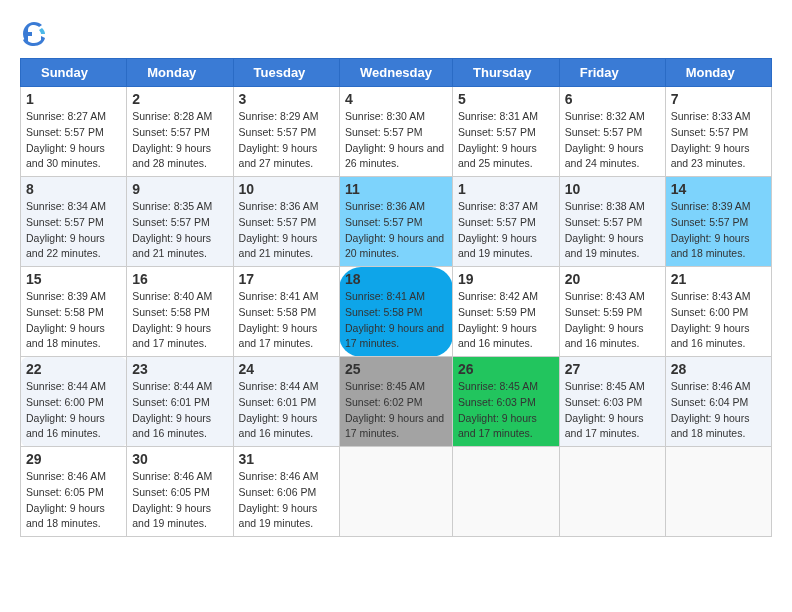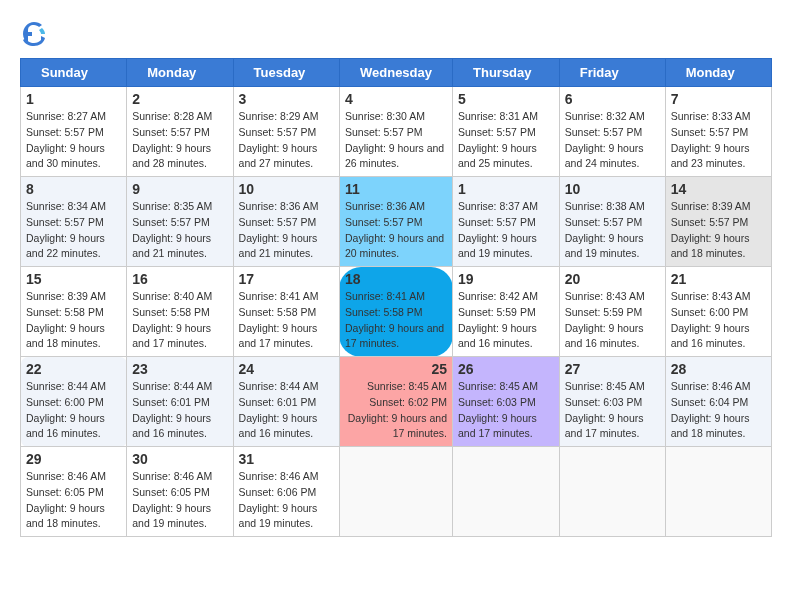--- a/index.html
+++ b/index.html
@@ -138,37 +138,37 @@
         <td style="background: rgb(255, 255, 255);"><span class="day-number">6</span><span class="day-info">Sunrise: 8:32 AM<br>Sunset: 5:57 PM<br>Daylight: 9 hours and 24 minutes.</span></td>
         <td style="background: rgb(255, 255, 255);"><span class="day-number">7</span><span class="day-info">Sunrise: 8:33 AM<br>Sunset: 5:57 PM<br>Daylight: 9 hours and 23 minutes.</span></td>
       </tr>
       <tr>
         <td style="background: rgb(240, 244, 250);"><span class="day-number">8</span><span class="day-info">Sunrise: 8:34 AM<br>Sunset: 5:57 PM<br>Daylight: 9 hours and 22 minutes.</span></td>
         <td style="background: rgb(240, 244, 250);"><span class="day-number">9</span><span class="day-info">Sunrise: 8:35 AM<br>Sunset: 5:57 PM<br>Daylight: 9 hours and 21 minutes.</span></td>
         <td style="background: rgb(240, 244, 250);"><span class="day-number">10</span><span class="day-info">Sunrise: 8:36 AM<br>Sunset: 5:57 PM<br>Daylight: 9 hours and 21 minutes.</span></td>
         <td style="background: #7dd3fc;"><span class="day-number">11</span><span class="day-info">Sunrise: 8:36 AM<br>Sunset: 5:57 PM<br>Daylight: 9 hours and 20 minutes.</span></td>
         <td style="background: rgb(240, 244, 250);"><span class="day-number">1</span><span class="day-info">Sunrise: 8:37 AM<br>Sunset: 5:57 PM<br>Daylight: 9 hours and 19 minutes.</span></td>
         <td style="background: rgb(240, 244, 250);"><span class="day-number">10</span><span class="day-info">Sunrise: 8:38 AM<br>Sunset: 5:57 PM<br>Daylight: 9 hours and 19 minutes.</span></td>
-        <td style="background: #e5e5e5;"><span class="day-number">14</span><span class="day-info">Sunrise: 8:39 AM<br>Sunset: 5:57 PM<br>Daylight: 9 hours and 18 minutes.</span></td>
+        <td style="background: #7dd3fc;"><span class="day-number">14</span><span class="day-info">Sunrise: 8:39 AM<br>Sunset: 5:57 PM<br>Daylight: 9 hours and 18 minutes.</span></td>
       </tr>
       <tr>
         <td style="background: rgb(255, 255, 255);"><span class="day-number">15</span><span class="day-info">Sunrise: 8:39 AM<br>Sunset: 5:58 PM<br>Daylight: 9 hours and 18 minutes.</span></td>
         <td style="background: rgb(255, 255, 255);"><span class="day-number">16</span><span class="day-info">Sunrise: 8:40 AM<br>Sunset: 5:58 PM<br>Daylight: 9 hours and 17 minutes.</span></td>
         <td style="background: rgb(255, 255, 255);"><span class="day-number">17</span><span class="day-info">Sunrise: 8:41 AM<br>Sunset: 5:58 PM<br>Daylight: 9 hours and 17 minutes.</span></td>
         <td style="background: #0ea5e9; border-radius: 22px;"><span class="day-number">18</span><span class="day-info">Sunrise: 8:41 AM<br>Sunset: 5:58 PM<br>Daylight: 9 hours and 17 minutes.</span></td>
         <td style="background: rgb(255, 255, 255);"><span class="day-number">19</span><span class="day-info">Sunrise: 8:42 AM<br>Sunset: 5:59 PM<br>Daylight: 9 hours and 16 minutes.</span></td>
         <td style="background: rgb(255, 255, 255);"><span class="day-number">20</span><span class="day-info">Sunrise: 8:43 AM<br>Sunset: 5:59 PM<br>Daylight: 9 hours and 16 minutes.</span></td>
         <td style="background: rgb(255, 255, 255);"><span class="day-number">21</span><span class="day-info">Sunrise: 8:43 AM<br>Sunset: 6:00 PM<br>Daylight: 9 hours and 16 minutes.</span></td>
       </tr>
       <tr>
         <td style="background: rgb(240, 244, 250); border-radius: 7px;"><span class="day-number">22</span><span class="day-info">Sunrise: 8:44 AM<br>Sunset: 6:00 PM<br>Daylight: 9 hours and 16 minutes.</span></td>
         <td style="background: rgb(240, 244, 250);"><span class="day-number">23</span><span class="day-info">Sunrise: 8:44 AM<br>Sunset: 6:01 PM<br>Daylight: 9 hours and 16 minutes.</span></td>
         <td style="background: rgb(240, 244, 250);"><span class="day-number">24</span><span class="day-info">Sunrise: 8:44 AM<br>Sunset: 6:01 PM<br>Daylight: 9 hours and 16 minutes.</span></td>
-        <td style="background: #fca5a5; text-align: right;"><span class="day-number">25</span><span class="day-info">Sunrise: 8:45 AM<br>Sunset: 6:02 PM<br>Daylight: 9 hours and 17 minutes.</span></td>
-        <td style="background: #c4b5fd; margin-left: 20px;"><span class="day-number">26</span><span class="day-info">Sunrise: 8:45 AM<br>Sunset: 6:03 PM<br>Daylight: 9 hours and 17 minutes.</span></td>
+        <td style="background: #a3a3a3;"><span class="day-number">25</span><span class="day-info">Sunrise: 8:45 AM<br>Sunset: 6:02 PM<br>Daylight: 9 hours and 17 minutes.</span></td>
+        <td style="background: #22c55e; margin-left: 20px;"><span class="day-number">26</span><span class="day-info">Sunrise: 8:45 AM<br>Sunset: 6:03 PM<br>Daylight: 9 hours and 17 minutes.</span></td>
         <td style="background: rgb(240, 244, 250);"><span class="day-number">27</span><span class="day-info">Sunrise: 8:45 AM<br>Sunset: 6:03 PM<br>Daylight: 9 hours and 17 minutes.</span></td>
         <td style="background: rgb(240, 244, 250);"><span class="day-number">28</span><span class="day-info">Sunrise: 8:46 AM<br>Sunset: 6:04 PM<br>Daylight: 9 hours and 18 minutes.</span></td>
       </tr>
       <tr>
         <td style="background: rgb(255, 255, 255);"><span class="day-number">29</span><span class="day-info">Sunrise: 8:46 AM<br>Sunset: 6:05 PM<br>Daylight: 9 hours and 18 minutes.</span></td>
         <td style="background: rgb(255, 255, 255); margin-top: 44px;"><span class="day-number">30</span><span class="day-info">Sunrise: 8:46 AM<br>Sunset: 6:05 PM<br>Daylight: 9 hours and 19 minutes.</span></td>
         <td style="background: rgb(255, 255, 255);"><span class="day-number">31</span><span class="day-info">Sunrise: 8:46 AM<br>Sunset: 6:06 PM<br>Daylight: 9 hours and 19 minutes.</span></td>
         <td class="empty-cell"></td>
         <td class="empty-cell"></td>
         <td class="empty-cell"></td>

